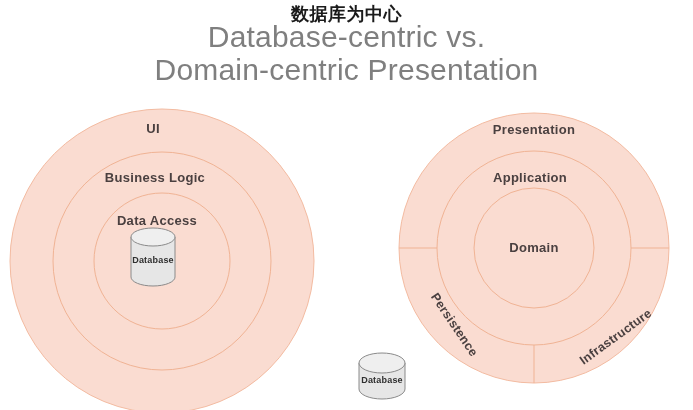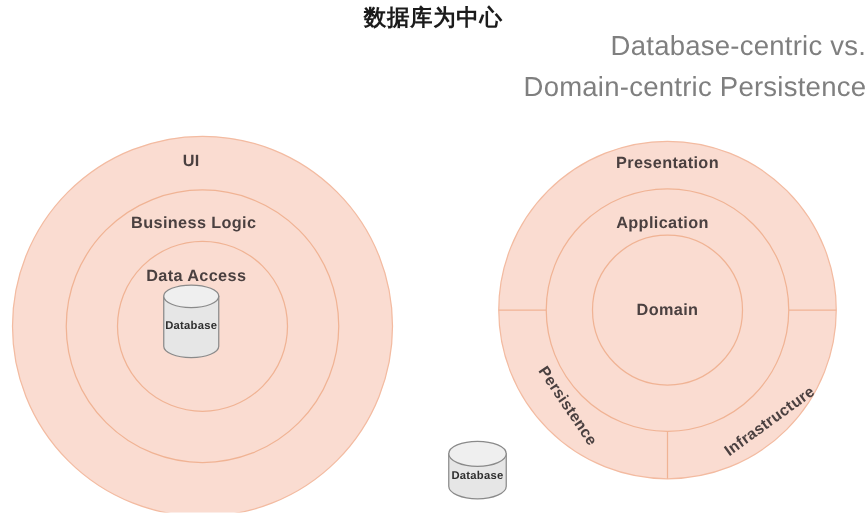--- a/index.html
+++ b/index.html
@@ -38,23 +38,23 @@
     white-space: nowrap;
   }
   #cn-top   { top: 2px;  }
   #cn-bottom{ top: 87px; }
 
   .main-title {
     position: absolute;
     top: 20px;
     left: 0;
     width: 100%;
-    text-align: right;
+    text-align: center;
     font-family: "Liberation Sans", sans-serif;
-    font-size: 22px;
+    font-size: 30px;
     font-weight: 300;
     line-height: 33px;
     color: #7f7f7f;
     letter-spacing: 0.2px;
   }
   .main-title span { display: block; }
 
   
   #diagram {
     position: absolute;
@@ -83,21 +83,21 @@
 </style>
 </head>
 <body>
 
 <div id="canvas">
 
   <div class="cn-note" id="cn-top">数据库为中心</div>
 
   <div class="main-title">
     <span>Database-centric vs.</span>
-    <span>Domain-centric Persistence</span>
+    <span>Domain-centric Presentation</span>
   </div>
 
 
   <svg id="diagram" width="693" height="410" viewBox="0 0 693 410">
 
     <g>
 
       <circle cx="162" cy="261" r="152" fill="#fadcd1" stroke="#f3bba1" stroke-width="1"></circle>
 
       <circle cx="162" cy="261" r="109" fill="#fadcd1" stroke="#f0b394" stroke-width="1"></circle>

